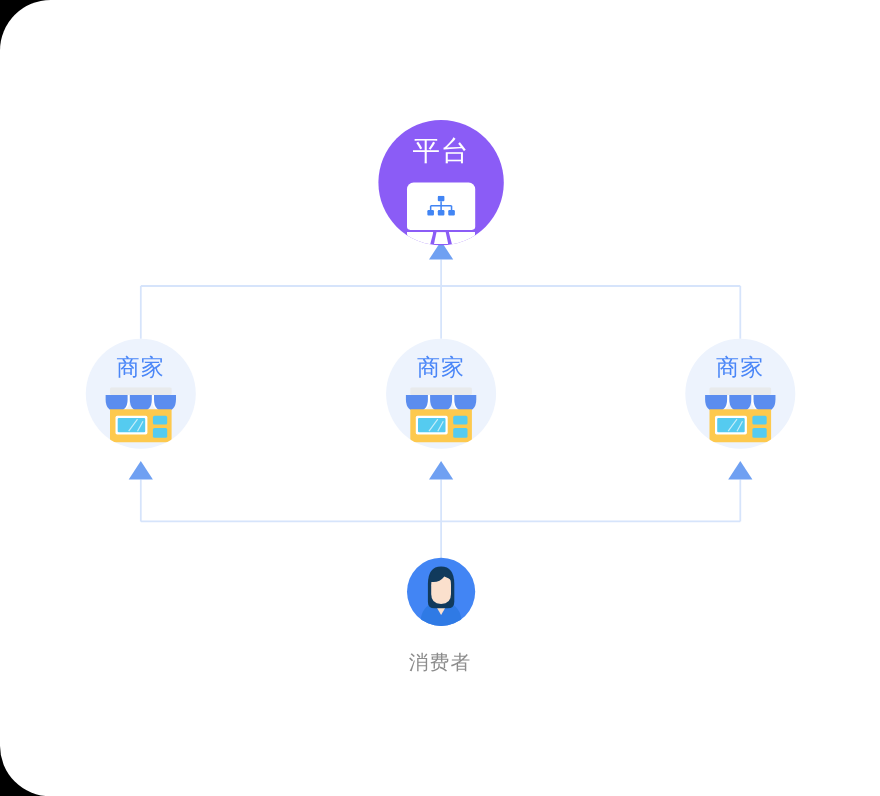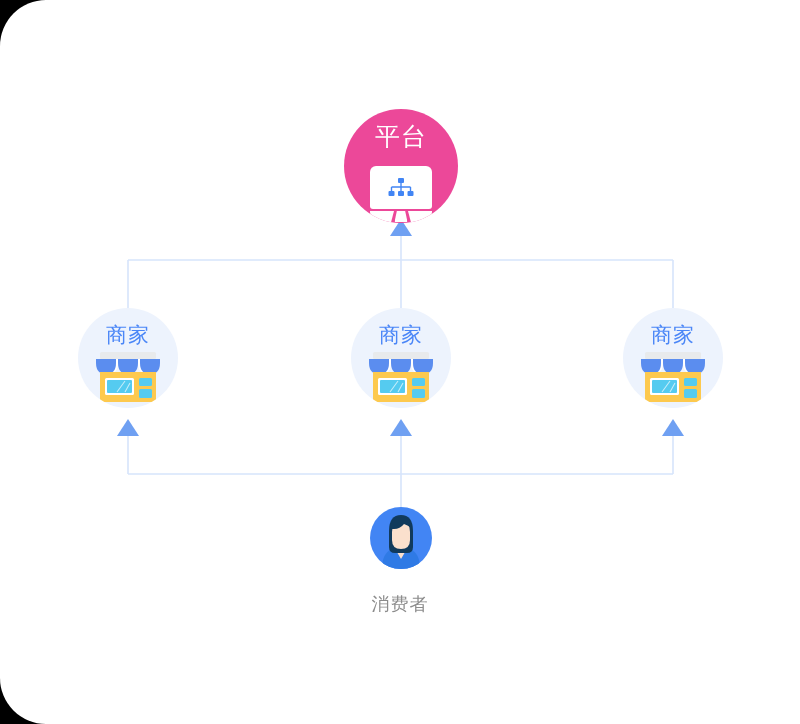--- a/index.html
+++ b/index.html
@@ -34,21 +34,21 @@
     height: 724px;
     pointer-events: none;
   }
   .platform-circle {
     position: absolute;
     left: 344px;
     top: 109px;
     width: 114px;
     height: 114px;
     border-radius: 50%;
-    background: #ec4899;
+    background: #8b5cf6;
     overflow: hidden;
   }
   .platform-label {
     position: absolute;
     top: 13px;
     left: 0;
     width: 100%;
     text-align: center;
     color: #ffffff;
     font-size: 25px;
@@ -146,21 +146,21 @@
   .consumer-label {
     position: absolute;
     left: 0;
     top: 592px;
     width: 800px;
     text-align: center;
     color: #8c8c8c;
     font-size: 18px;
     line-height: 24px;
     letter-spacing: 1px;
-    font-family: Liberation Sans, sans-serif;
+    font-family: Liberation Mono, monospace;
   }
 </style>
 </head>
 <body>
 
 <div class="card">
   <div class="stage">
 
     <svg class="wires" viewBox="0 0 800 724">
       <g>

